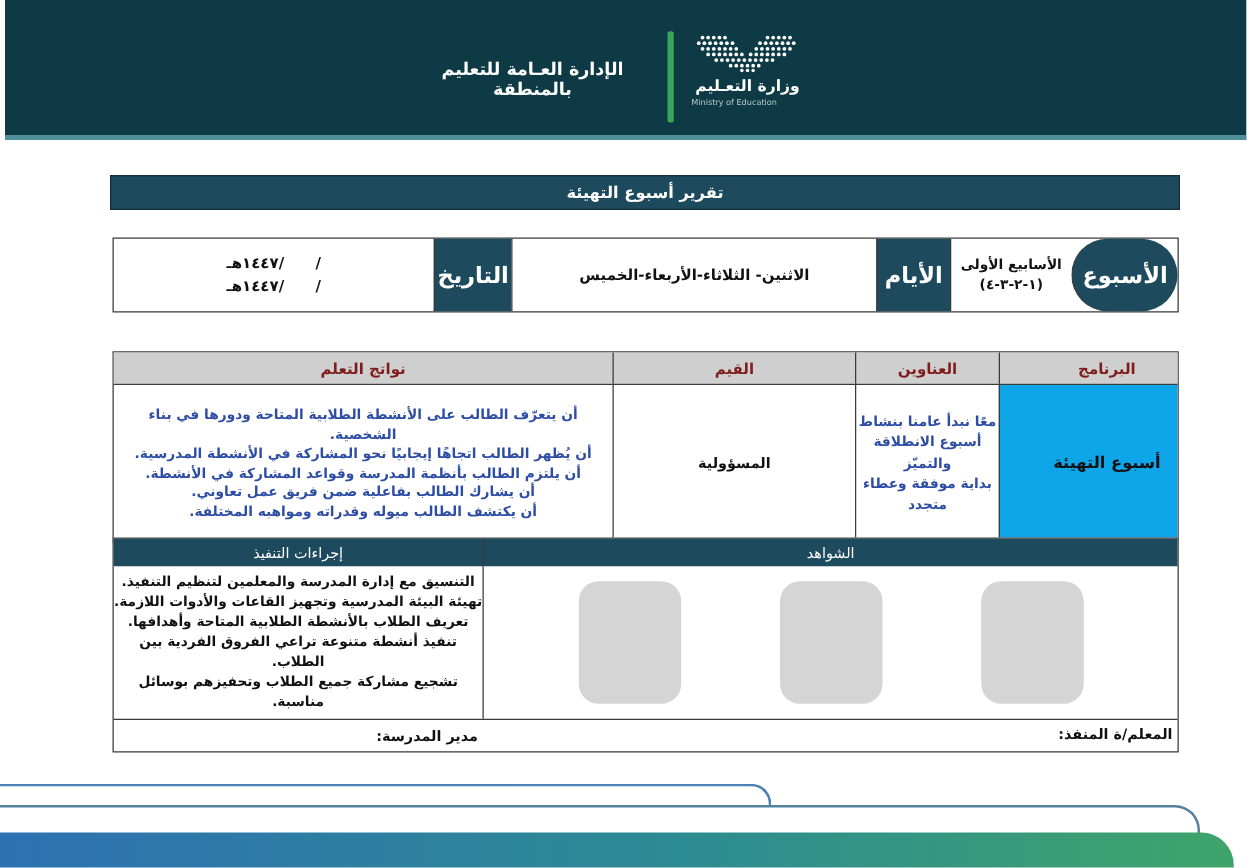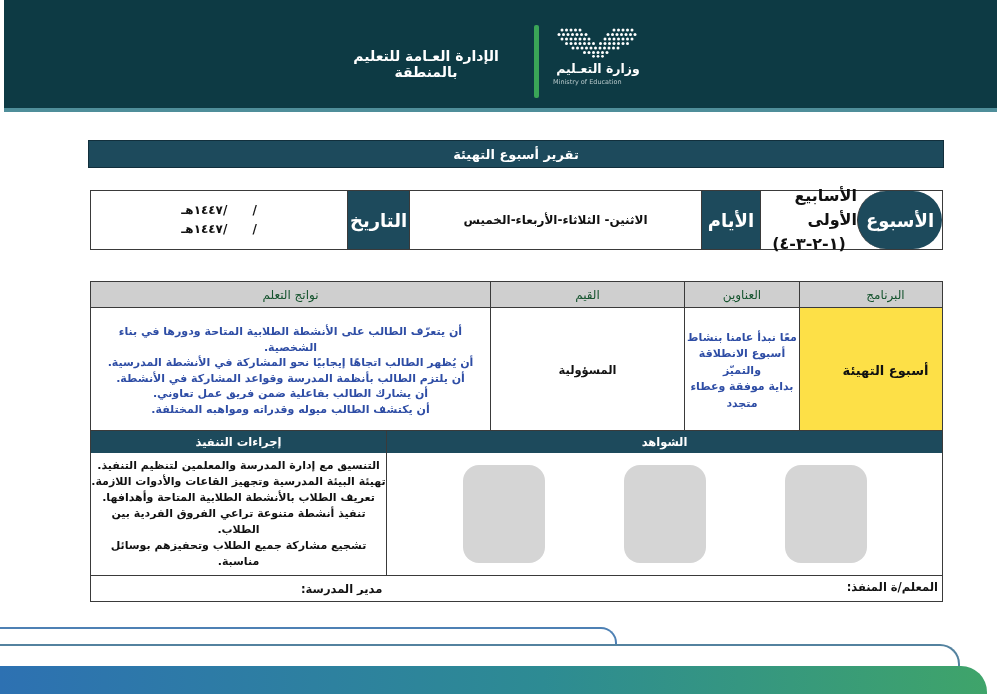--- a/index.html
+++ b/index.html
@@ -49,40 +49,40 @@
   .cell-dark { background: #1d4a5c; color: #ffffff; font-weight: bold; font-size: 18px;
                display: flex; align-items: center; justify-content: center; }
   .cell-light { display: flex; flex-direction: column; align-items: center; justify-content: center;
                 color: #111111; font-weight: bold; font-size: 12px; }
 
   
   .t-week { top: 190px; height: 60px; }
   .t-week .row { height: 100%; }
   .w-week { width: 85px; border-radius: 29px; } .w-weekval { width: 97px; } .w-days { width: 59px; }
   .w-daysval { width: 292px; } .w-date { width: 62px; } .w-dateval { flex: 1; }
-  .weekval-line { font-size: 16px; line-height: 1.5; }
+  .weekval-line { font-size: 11px; line-height: 1.5; }
   .date-line { font-size: 12px; line-height: 1.6; white-space: pre; }
 
   
   .t-program { top: 281px; }
   .t-program .hrow { height: 25px; background: #cfcfcf; }
   .t-program .hrow > div { display: flex; align-items: center; justify-content: center;
-                           font-weight: normal; font-size: 12px; color: #14532d; }
+                           font-weight: bold; font-size: 12px; color: #7f1d1d; }
   .t-program .brow { min-height: 94px; border-top: 1.2px solid #3a3a3a; }
   .c-prog { width: 143px; padding-left: 29px; } .c-titles { width: 115px; } .c-values { width: 194px; } .c-outcomes { flex: 1; }
-  .prog-val { background: #fde047; font-size: 13px; }
+  .prog-val { background: #0ea5e9; font-size: 13px; }
   .blue-lines { color: #2e4da5; font-size: 11px; font-weight: bold; line-height: 1.5; text-align: center; }
   .black-lines { color: #111; font-size: 11.5px; font-weight: bold; line-height: 1.5; text-align: center; }
   .out-lines { color: #2e4da5; font-size: 11px; font-weight: bold; line-height: 1.42; text-align: center; padding: 16px 6px; }
 
   
   .t-evidence { top: 430px; }
   .t-evidence .hrow { height: 22px; background: #1d4a5c; }
   .t-evidence .hrow > div { display: flex; align-items: center; justify-content: center;
-                            color: #fff; font-weight: bold; font-size: 11.5px; text-align: right; }
+                            color: #fff; font-weight: normal; font-size: 11.5px; text-align: right; }
   .t-evidence .brow { height: 122px; border-top: none; }
   .c-shots { flex: 1; display: flex; align-items: center; justify-content: space-around; padding: 0 36px; }
   .c-procs { width: 295px; display: flex; flex-direction: column; align-items: center; justify-content: center; }
   .shot-box { width: 82px; height: 98px; border-radius: 16px; background: #d5d5d5; }
   .proc-line { color: #111; font-size: 11px; font-weight: bold; line-height: 1.45; text-align: center; }
   .frow { position: relative; height: 26px; border-top: 1.2px solid #3a3a3a; }
   .sig { position: absolute; font-size: 11.5px; font-weight: bold; color: #111; direction: rtl; }
   .sig-teacher { right: 4px; top: 4px; }
   .sig-principal { left: 210px; top: 6px; }
 

